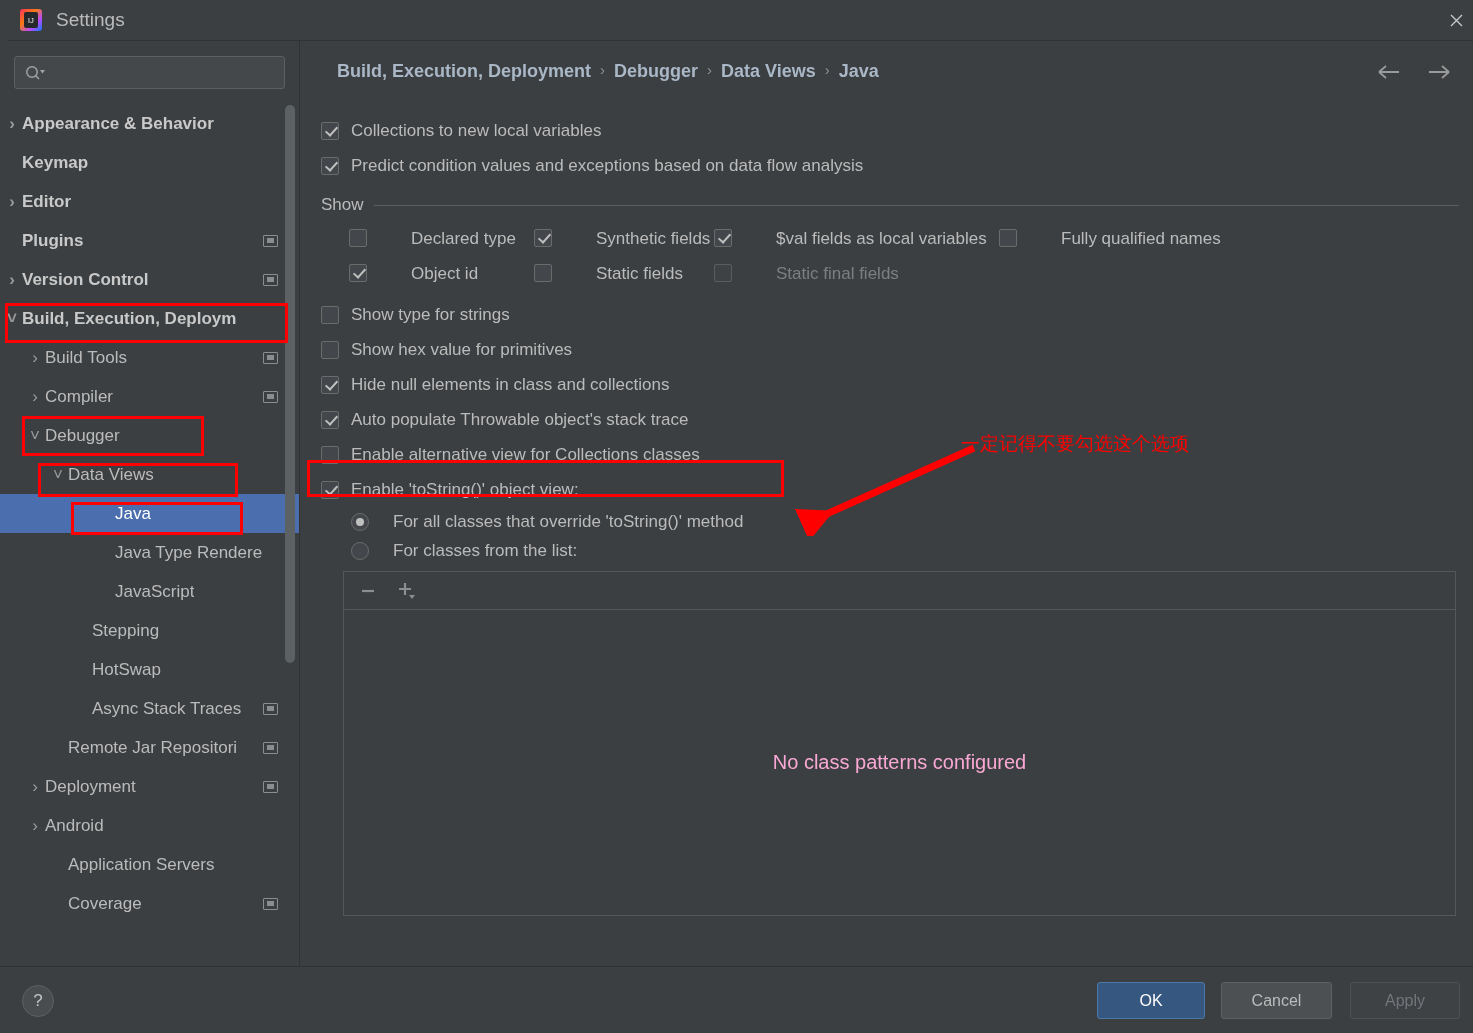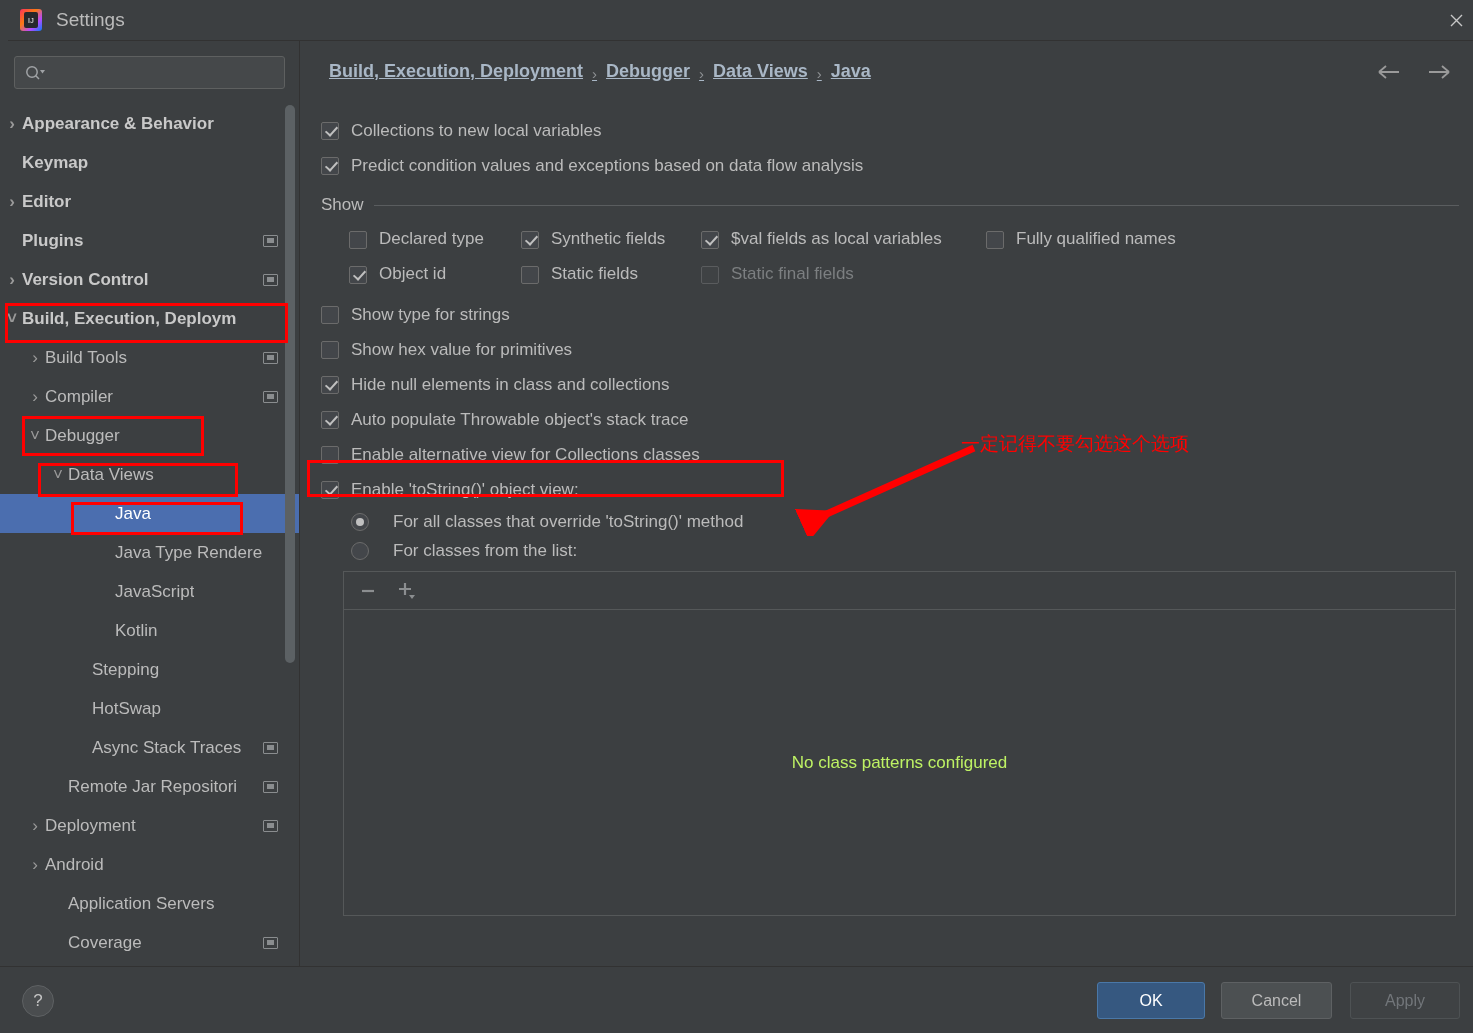--- a/index.html
+++ b/index.html
@@ -85,22 +85,22 @@
     position: absolute; left: 285px; top: 64px; width: 10px; height: 558px;
     background: #5c6164; border-radius: 5px;
   }
 
   
   .main {
     position: absolute; left: 301px; top: 41px; width: 1172px; height: 925px;
     background: #3c3f41;
   }
   .breadcrumb {
-    position: absolute; left: 28px; top: 20px; display: flex; align-items: flex-end;
-    font-size: 18px; font-weight: bold; color: #a9b7c6; gap: 9px; text-decoration: underline;
+    position: absolute; left: 36px; top: 20px; display: flex; align-items: flex-start;
+    font-size: 18px; font-weight: bold; color: #a9b7c6; gap: 9px;
   }
   .breadcrumb .sep { color: #8e9194; font-weight: normal; font-size: 15px; }
   .nav-arrows {
     position: absolute; right: 22px; top: 22px; display: flex; gap: 22px;
     color: #9a9a9a;
   }
 
   .content { position: absolute; left: 20px; top: 72px; right: 14px; bottom: 0; }
 
   .cb-row { display: flex; align-items: center; height: 35px; }
@@ -119,23 +119,23 @@
   .cb-label.disabled { color: #7c7f81; }
 
   .group-header {
     display: flex; align-items: center; gap: 10px; margin-top: 12px; margin-bottom: 6px;
   }
   .group-header .gtitle { color: #bbbbbb; font-size: 17px; }
   .group-header .gline { flex: 1; height: 1px; background: #5a5d5f; }
 
   .show-grid { margin-left: 28px; }
   .show-line { display: flex; align-items: center; height: 35px; }
-  .show-cell { display: flex; align-items: flex-end; }
+  .show-cell { display: flex; align-items: flex-start; gap: 32px; }
   .show-cell.c1 { width: 172px; }
-  .show-cell.c2 { width: 180px; }
+  .show-cell.c2 { width: 180px; margin-left: 13px; }
   .show-cell.c3 { width: 285px; }
 
   .radio-row { display: flex; align-items: center; height: 29px; margin-left: 30px; gap: 12px; }
   .radio {
     width: 18px; height: 18px; flex: none; border-radius: 50%;
     border: 1px solid #6b6b6b; background: #43464a; position: relative;
   }
   .radio.selected::after {
     content: ""; position: absolute; left: 4px; top: 4px;
     width: 8px; height: 8px; border-radius: 50%; background: #c0c0c0;
@@ -146,21 +146,21 @@
     margin-left: 22px; margin-top: 6px; width: 1113px; height: 345px;
     border: 1px solid #555859; background: #3c3f41; display: flex; flex-direction: column;
   }
   .list-toolbar {
     height: 38px; border-bottom: 1px solid #555859; display: flex; align-items: center;
     padding-left: 14px; gap: 18px; color: #8b8e90;
   }
   .tool-btn { display: flex; align-items: center; position: relative; }
   .list-body {
     flex: 1; display: flex; align-items: center; justify-content: center;
-    color: #bef264; font-size: 17px;
+    color: #f9a8d4; font-size: 20px;
   }
 
   
   .anno-box {
     position: absolute; border: 3px solid #ff0000; pointer-events: none;
   }
   .anno-text {
     position: absolute; color: #ff0000; font-size: 19px; white-space: nowrap;
     font-family: "DejaVu Sans", sans-serif;
   }
@@ -267,24 +267,20 @@
           <span class="chev empty" style="margin-left: 95px;">›</span>
           <span class="lbl">Java</span>
         </div>
         <div class="tree-row">
           <span class="chev empty" style="margin-left: 95px;">›</span>
           <span class="lbl">Java Type Rendere</span>
         </div>
         <div class="tree-row">
           <span class="chev empty" style="margin-left: 95px;">›</span>
           <span class="lbl">JavaScript</span>
-        </div>
-        <div class="tree-row">
-          <span class="chev empty" style="margin-left: 95px;">›</span>
-          <span class="lbl">Kotlin</span>
         </div>
         <div class="tree-row">
           <span class="chev empty" style="margin-left: 72px;">›</span>
           <span class="lbl">Stepping</span>
         </div>
         <div class="tree-row">
           <span class="chev empty" style="margin-left: 72px;">›</span>
           <span class="lbl">HotSwap</span>
         </div>
         <div class="tree-row">

